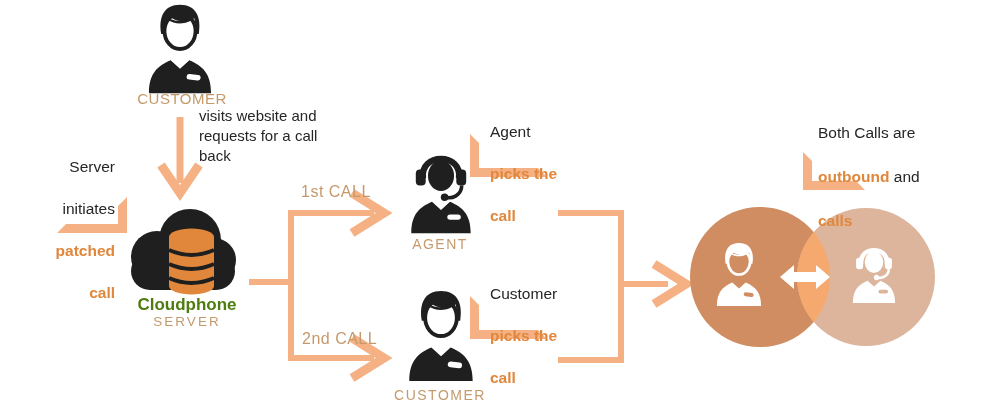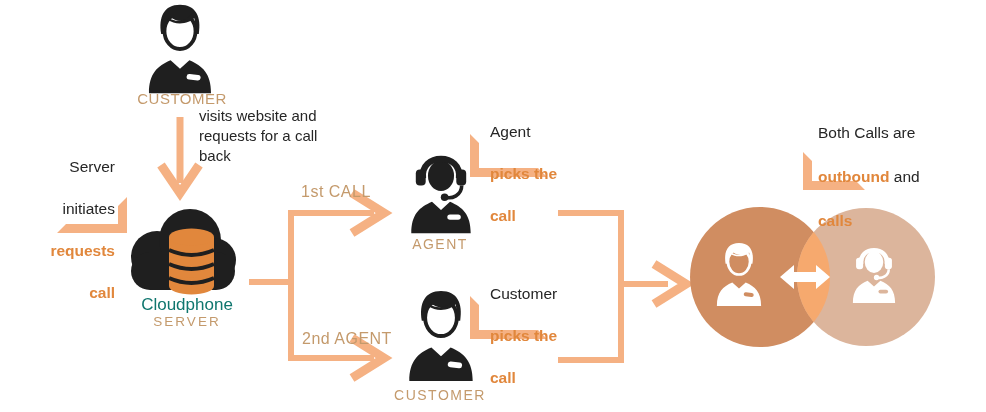--- a/index.html
+++ b/index.html
@@ -5,21 +5,21 @@
   html,body{margin:0;padding:0;background:#fff;}
   #canvas{
     position:relative;width:986px;height:412px;overflow:hidden;background:#ffffff;
     font-family:"Liberation Sans", sans-serif;
   }
   #diagram-svg{position:absolute;left:0;top:0;width:986px;height:412px;}
   .txt{position:absolute;white-space:pre-line;}
   .ink{color:#262626;}
   .accent{color:#E1873C;font-weight:bold;}
   .tan{color:#C49A6C;}
-  .dark-accent{color:#0f766e;font-weight:normal;}
+  .dark-accent{color:#4d7c0f;font-weight:bold;}
   .center{text-align:center;}
   .right{text-align:right;}
   .note{font-size:15.5px;line-height:21px;}
   .label-caps{font-size:14px;letter-spacing:1.5px;}
   .call-label{font-size:16px;letter-spacing:.5px;}
   .line{display:block;}
 </style>
 </head>
 <body>
 
@@ -112,29 +112,29 @@
     </g>
   </svg>
 
   <div class="txt tan center" style="left:132px;top:90px;width:100px;font-size:15px;letter-spacing:.5px;">CUSTOMER</div>
 
   <div class="txt ink" style="left:199px;top:106px;width:140px;font-size:15px;line-height:20px;">visits website and requests for a call back</div>
 
   <div class="txt right note" style="left:25px;top:135px;width:90px;">
     <span class="line ink">Server</span>
     <span class="line ink">initiates</span>
-    <span class="line accent">requests</span>
+    <span class="line accent">patched</span>
     <span class="line accent">call</span>
   </div>
 
   <div class="txt dark-accent center" style="left:127px;top:295px;width:120px;font-size:17px;">Cloudphone</div>
   <div class="txt tan center" style="left:127px;top:314px;width:120px;font-size:13.5px;letter-spacing:2px;">SERVER</div>
 
   <div class="txt tan call-label" style="left:301px;top:183px;">1st CALL</div>
-  <div class="txt tan call-label" style="left:302px;top:330px;">2nd AGENT</div>
+  <div class="txt tan call-label" style="left:302px;top:330px;">2nd CALL</div>
 
   <div class="txt tan center label-caps" style="left:395px;top:236px;width:90px;">AGENT</div>
 
   <div class="txt note" style="left:490px;top:100px;width:90px;">
     <span class="line ink">Agent</span>
     <span class="line accent">picks the</span>
     <span class="line accent">call</span>
   </div>
 
   <div class="txt note" style="left:490px;top:262px;width:95px;">

